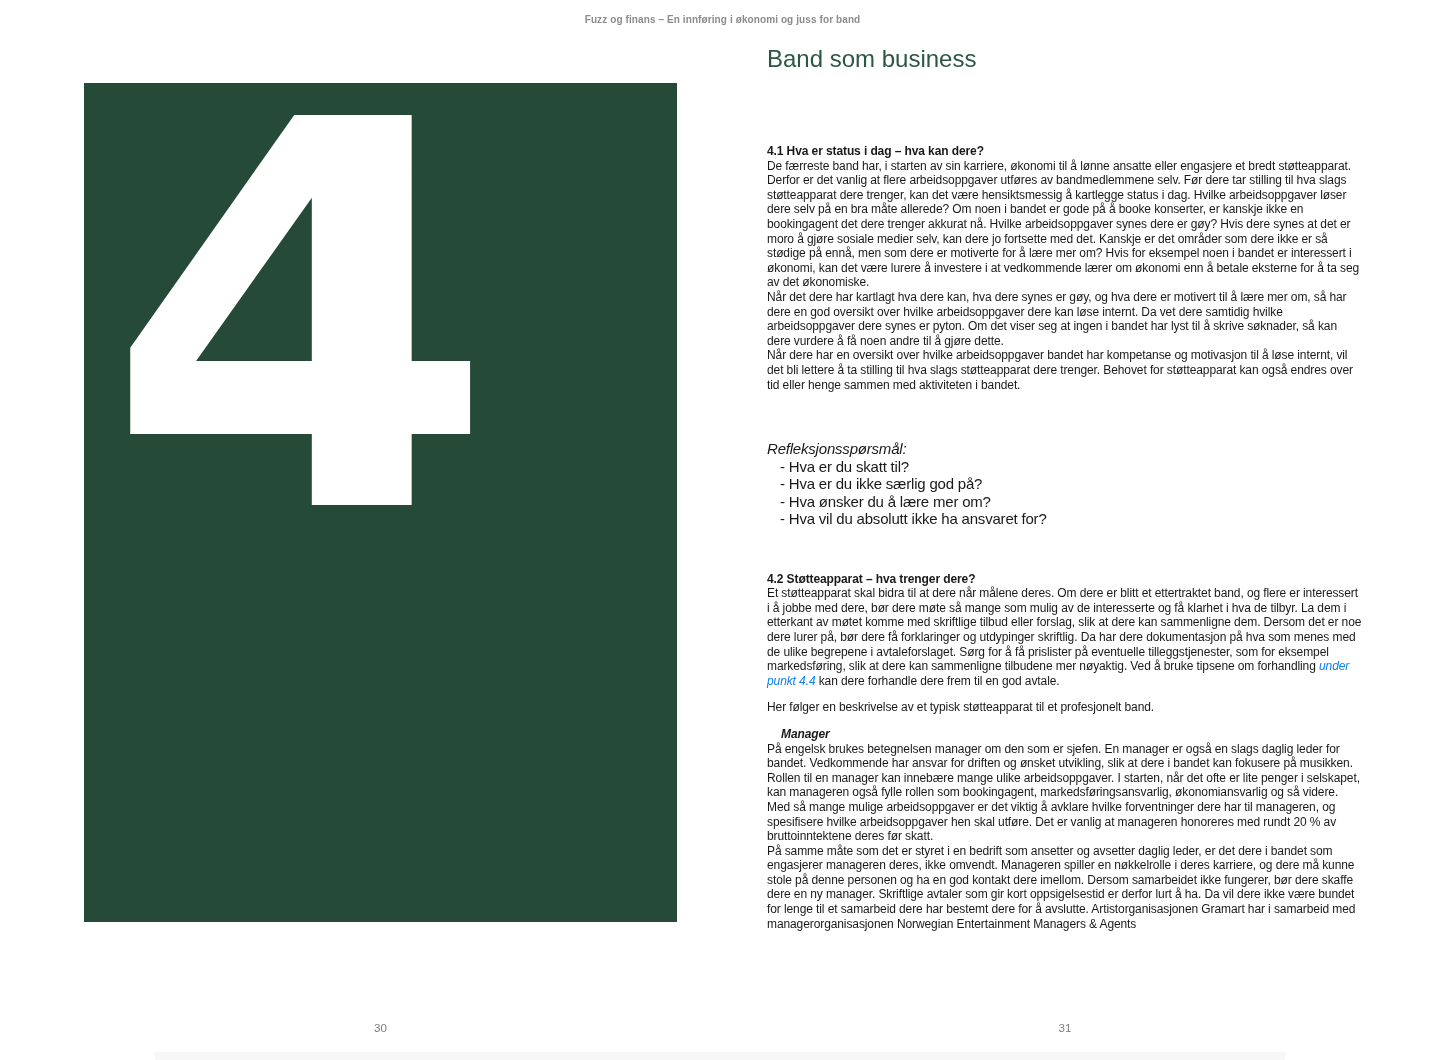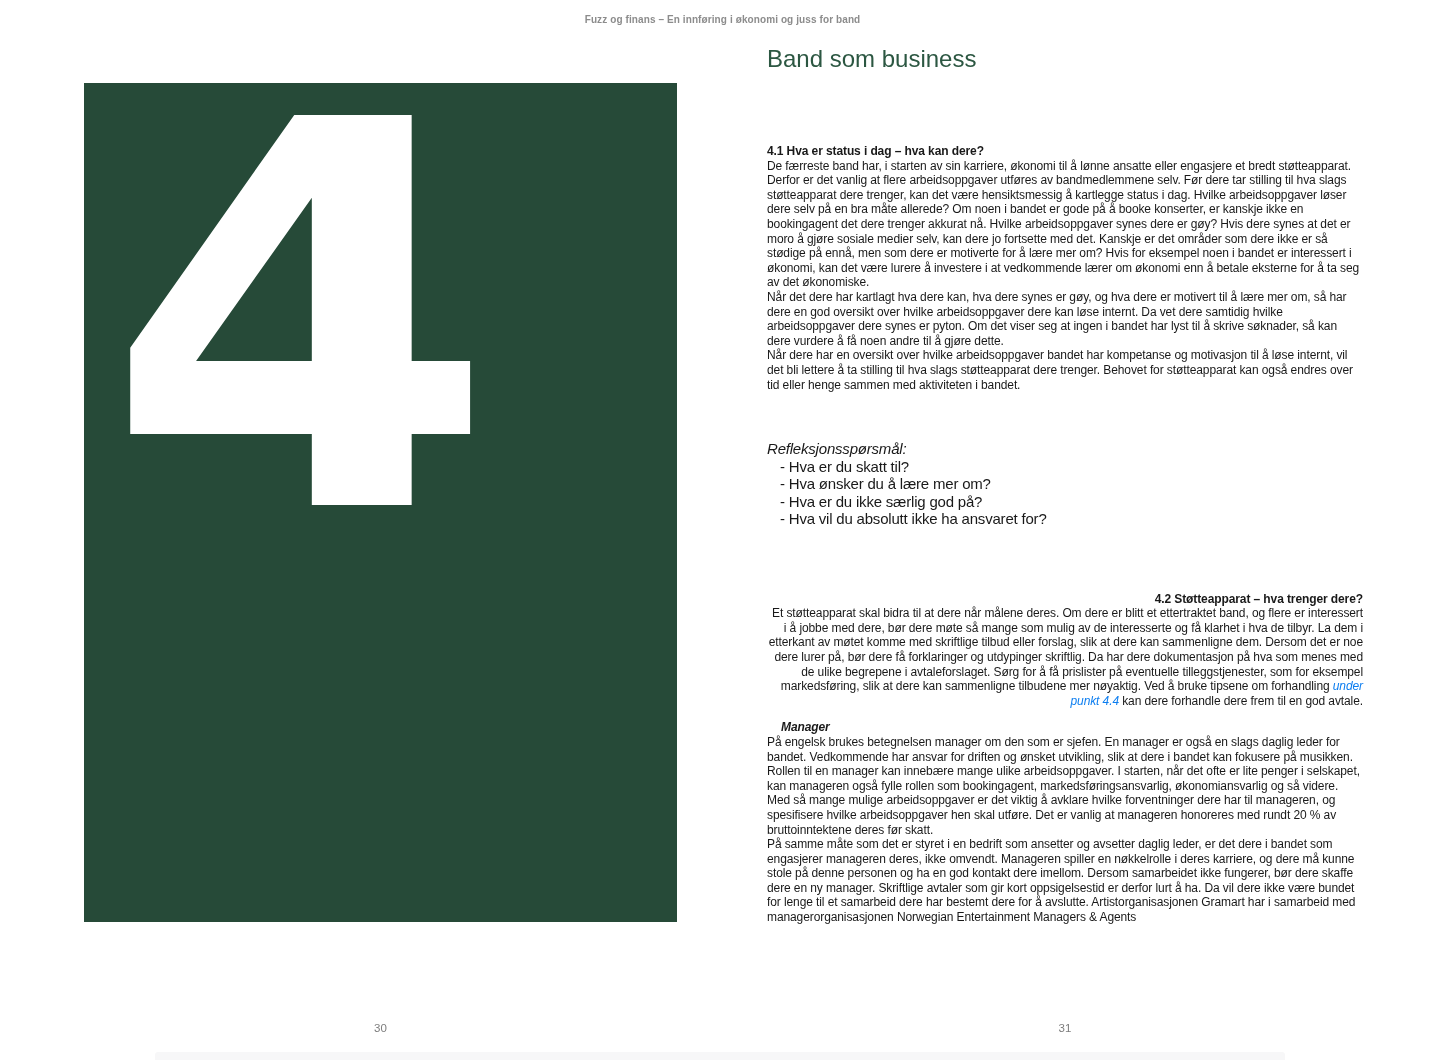--- a/index.html
+++ b/index.html
@@ -36,21 +36,21 @@
   .chapter-title{
     font-size:24px;line-height:25px;font-weight:500;color:var(--green_title);
     letter-spacing:0;
   }
   .sec-h{font-weight:bold;}
   .sec41{margin-top:73px;}
   .para{}
   .reflection{margin-top:48px;font-size:15px;line-height:17.5px;letter-spacing:-0.2px;}
   .reflection-h{font-style:italic;}
   .reflection-item{padding-left:13px;}
-  .sec42{margin-top:64px;text-align:right;}
+  .sec42{margin-top:44px;}
   .single-line{margin-top:12px;}
   .manager{margin-top:12px;}
   .manager-h{font-weight:bold;font-style:italic;margin-left:14px;}
   .inline-link{color:var(--link_blue);font-style:italic;text-decoration:none;cursor:pointer;}
 
   .pagenum{position:absolute;top:1022px;font-size:11.5px;font-weight:500;color:#7d7d7d;text-align:center;}
   .pagenum-left{left:84px;width:593px;}
   .pagenum-right{left:767px;width:596px;}
 
   .next-page-edge{
@@ -78,28 +78,29 @@
     <div class="sec41">
       <div class="sec-h">4.1 Hva er status i dag – hva kan dere?</div>
       <p>De færreste band har, i starten av sin karriere, økonomi til å lønne ansatte eller engasjere et bredt støtteapparat. Derfor er det vanlig at flere arbeidsoppgaver utføres av bandmedlemmene selv. Før dere tar stilling til hva slags støtteapparat dere trenger, kan det være hensiktsmessig å kartlegge status i dag. Hvilke arbeidsoppgaver løser dere selv på en bra måte allerede? Om noen i bandet er gode på å booke konserter, er kanskje ikke en bookingagent det dere trenger akkurat nå. Hvilke arbeidsoppgaver synes dere er gøy? Hvis dere synes at det er moro å gjøre sosiale medier selv, kan dere jo fortsette med det. Kanskje er det områder som dere ikke er så stødige på ennå, men som dere er motiverte for å lære mer om? Hvis for eksempel noen i bandet er interessert i økonomi, kan det være lurere å investere i at vedkommende lærer om økonomi enn å betale eksterne for å ta seg av det økonomiske.</p>
       <p class="para">Når det dere har kartlagt hva dere kan, hva dere synes er gøy, og hva dere er motivert til å lære mer om, så har dere en god oversikt over hvilke arbeidsoppgaver dere kan løse internt. Da vet dere samtidig hvilke arbeidsoppgaver dere synes er pyton. Om det viser seg at ingen i bandet har lyst til å skrive søknader, så kan dere vurdere å få noen andre til å gjøre dette.</p>
       <p class="para">Når dere har en oversikt over hvilke arbeidsoppgaver bandet har kompetanse og motivasjon til å løse internt, vil det bli lettere å ta stilling til hva slags støtteapparat dere trenger. Behovet for støtteapparat kan også endres over tid eller henge sammen med aktiviteten i bandet.</p>
     </div>
 
     <div class="reflection">
       <div class="reflection-h">Refleksjonsspørsmål:</div>
       <div class="reflection-item">- Hva er du skatt til?</div>
+      <div class="reflection-item">- Hva er du ikke særlig god på?</div>
       <div class="reflection-item">- Hva ønsker du å lære mer om?</div>
-      <div class="reflection-item">- Hva er du ikke særlig god på?</div>
       <div class="reflection-item">- Hva vil du absolutt ikke ha ansvaret for?</div>
     </div>
 
     <div class="sec42">
       <div class="sec-h">4.2 Støtteapparat – hva trenger dere?</div>
       <p><span>Et støtteapparat skal bidra til at dere når målene deres. Om dere er blitt et ettertraktet band, og flere er interessert i å jobbe med dere, bør dere møte så mange som mulig av de interesserte og få klarhet i hva de tilbyr. La dem i etterkant av møtet komme med skriftlige tilbud eller forslag, slik at dere kan sammenligne dem. Dersom det er noe dere lurer på, bør dere få forklaringer og utdypinger skriftlig. Da har dere dokumentasjon på hva som menes med de ulike begrepene i avtaleforslaget. Sørg for å få prislister på eventuelle tilleggstjenester, som for eksempel markedsføring, slik at dere kan sammenligne tilbudene mer nøyaktig. Ved å bruke tipsene om forhandling </span><a class="inline-link">under punkt 4.4</a><span> kan dere forhandle dere frem til en god avtale.</span></p>
+      <p class="single-line">Her følger en beskrivelse av et typisk støtteapparat til et profesjonelt band.</p>
     </div>
 
     <div class="manager">
       <div class="manager-h">Manager</div>
       <p>På engelsk brukes betegnelsen manager om den som er sjefen. En manager er også en slags daglig leder for bandet. Vedkommende har ansvar for driften og ønsket utvikling, slik at dere i bandet kan fokusere på musikken.</p>
       <p class="para">Rollen til en manager kan innebære mange ulike arbeidsoppgaver. I starten, når det ofte er lite penger i selskapet, kan manageren også fylle rollen som bookingagent, markedsføringsansvarlig, økonomiansvarlig og så videre. Med så mange mulige arbeidsoppgaver er det viktig å avklare hvilke forventninger dere har til manageren, og spesifisere hvilke arbeidsoppgaver hen skal utføre. Det er vanlig at manageren honoreres med rundt 20 % av bruttoinntektene deres før skatt.</p>
       <p class="para">På samme måte som det er styret i en bedrift som ansetter og avsetter daglig leder, er det dere i bandet som engasjerer manageren deres, ikke omvendt. Manageren spiller en nøkkelrolle i deres karriere, og dere må kunne stole på denne personen og ha en god kontakt dere imellom. Dersom samarbeidet ikke fungerer, bør dere skaffe dere en ny manager. Skriftlige avtaler som gir kort oppsigelsestid er derfor lurt å ha. Da vil dere ikke være bundet for lenge til et samarbeid dere har bestemt dere for å avslutte. Artistorganisasjonen Gramart har i samarbeid med managerorganisasjonen Norwegian Entertainment Managers &amp; Agents</p>
     </div>
 
   </div>

